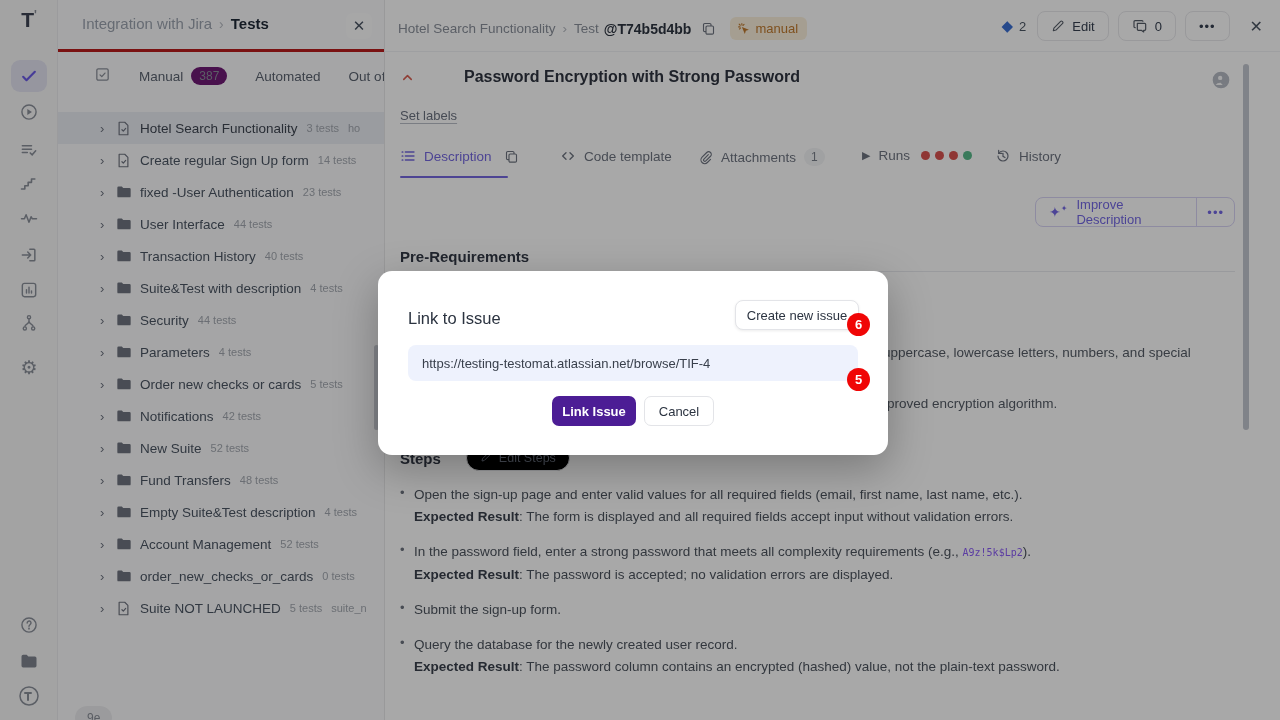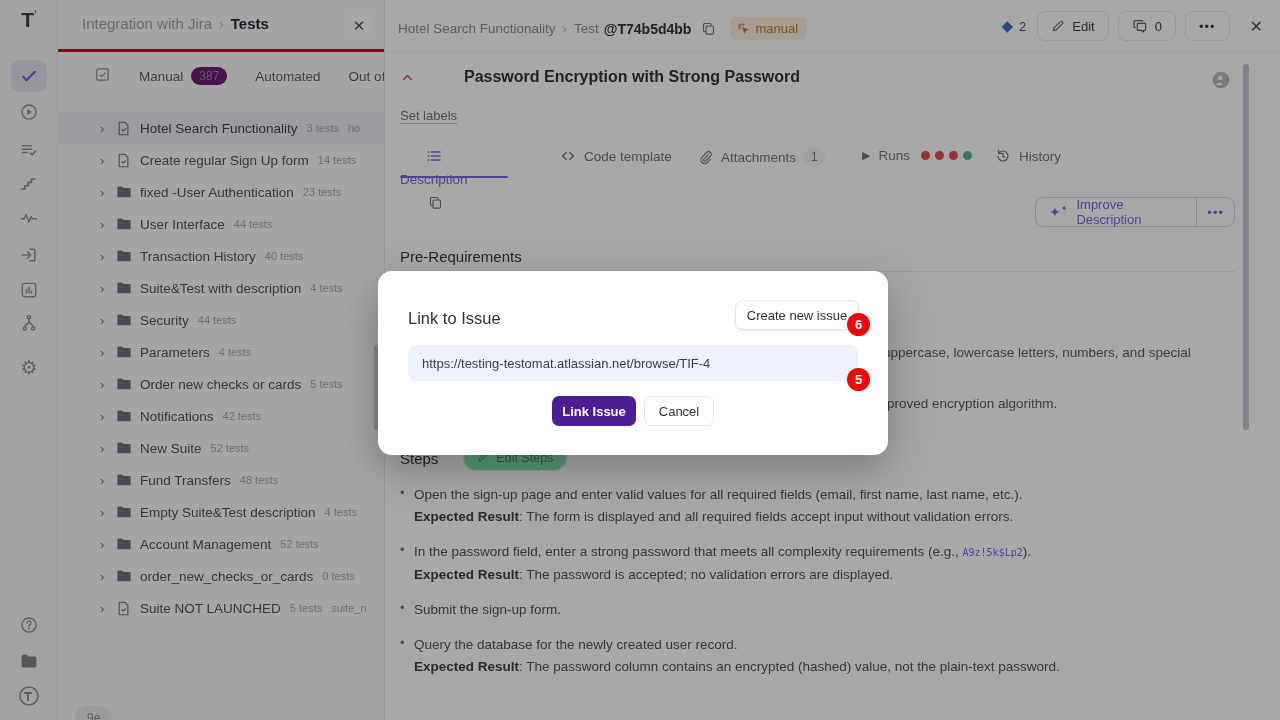--- a/index.html
+++ b/index.html
@@ -58,43 +58,43 @@
   .hdr-close { font-size:16px; color:#4b5563; margin-left:6px; padding:0 5px; }
 
   .title-row { position:absolute; left:15px; top:68px; display:flex; align-items:center;gap:36px; }
   .title-chev { color:#d95f52; margin-right:13px; display:flex; }
   .page-title { font-size:16px; font-weight:bold; color:#2f3540; }
   .avatar { position:absolute; left:826px; top:70px; color:#a7acb5; }
   .set-labels { position:absolute; left:15px; top:108px; font-size:13px; color:#6b7280; text-decoration:underline; text-underline-offset:3px; text-decoration-color:#b9bec7; }
 
   .doc-tabs { position:absolute; left:0; top:144px; width:100%; height:34px; }
   .dtab { position:absolute; top:4px; display:flex; align-items:center; gap:8px; font-size:13.5px; color:#6e7480; white-space:nowrap; }
-  .dtab.active { color:#7568e0;flex-direction:column; }
+  .dtab.active { color:#7568e0; }
   .dtab .ic { display:flex; color:inherit; }
   .dtab .copy { color:#6e7480; margin-left:4px; display:flex; }
   .dtab .cnt { background:#f3f4f6; color:#7a808b; border-radius:9px; font-size:12px; padding:2px 7px; }
   .active-underline { position:absolute; left:15px; top:32px; width:108px; height:2px; background:#7568e0; border-radius:2px; }
   .run-dots { display:flex; gap:5px; margin-left:3px; }
   .run-dots i { width:9px; height:9px; border-radius:50%; display:block; }
 
   .improve-btn { position:absolute; left:650px; top:197px; width:200px; height:30px; border:1px solid #d8d4f4; border-radius:8px; background:#fff; display:flex; align-items:center; }
   .improve-btn .spark { color:#7468e4; font-size:14px; margin-left:13px; }
   .improve-btn .lbl { color:#7468e4; font-size:13px; margin-left:9px; }
   .improve-btn .div { width:1px; height:100%; background:#d8d4f4; margin-left:12px; }
   .improve-btn .more { color:#7468e4; font-size:13px; letter-spacing:1px; margin:0 auto; padding:0 10px; }
 
-  .sec-heading { font-size:15px; font-weight:normal; color:#323946; }
+  .sec-heading { font-size:15px; font-weight:bold; color:#323946; }
   .pre-req { position:absolute; left:15px; top:248px; }
   .pre-divider { position:absolute; left:15px; top:271px; width:835px; height:1px; background:#e9eaee; }
   .frag { position:absolute; font-size:13.5px; color:#555c66; white-space:nowrap; }
   .frag1 { left:498px; top:345px; }
   .frag2 { left:502px; top:396px; }
 
   .steps-head { position:absolute; left:15px; top:445px; display:flex; align-items:center; }
-  .edit-steps { margin-left:25px; height:26px; border:1px solid #e4e5e9; border-radius:13px; background:#86efac; display:flex; align-items:center; gap:7px; padding:0 13px; font-size:12.5px; color:#6b7280; }
+  .edit-steps { margin-left:25px; height:26px; border:1px solid #e4e5e9; border-radius:13px; background:#000000; display:flex; align-items:center; gap:7px; padding:0 13px; font-size:12.5px; color:#6b7280; }
   .steps-list { position:absolute; left:15px; top:484px; width:835px; }
   .step { display:flex; margin-bottom:13px; }
   .step .bullet { color:#6e7480; width:14px; flex:none; font-size:13px; padding-top:1px; }
   .step .body { font-size:13.5px; color:#4d545e; line-height:22px; }
   .step .exp-label { font-weight:bold; color:#3a414c; }
   .step code { font-family:"DejaVu Sans Mono", monospace; font-size:10px; color:#8b5cf6; }
   .main-scrollbar { position:absolute; left:858px; top:64px; width:6px; height:366px; background:#c3c7d0; border-radius:3px; }
 
   
   .overlay { position:absolute; inset:0; background:rgba(0,0,0,0.34); z-index:50; }

